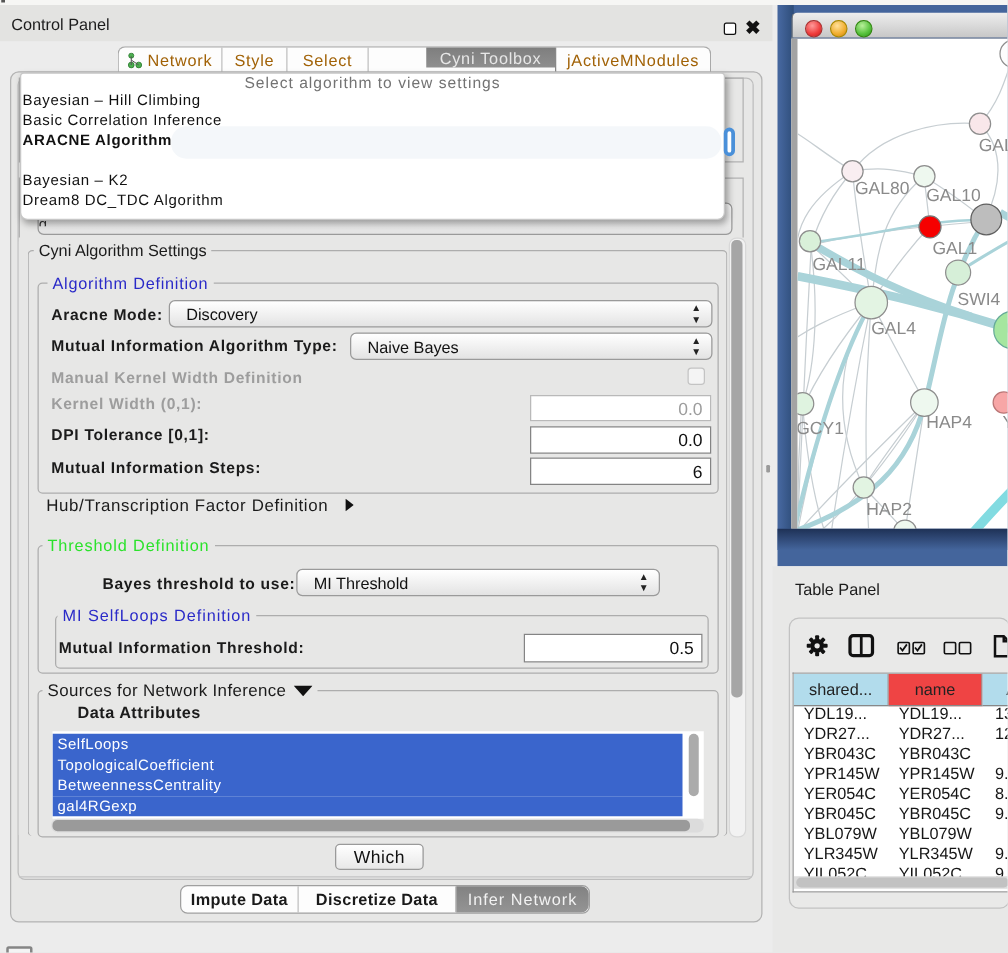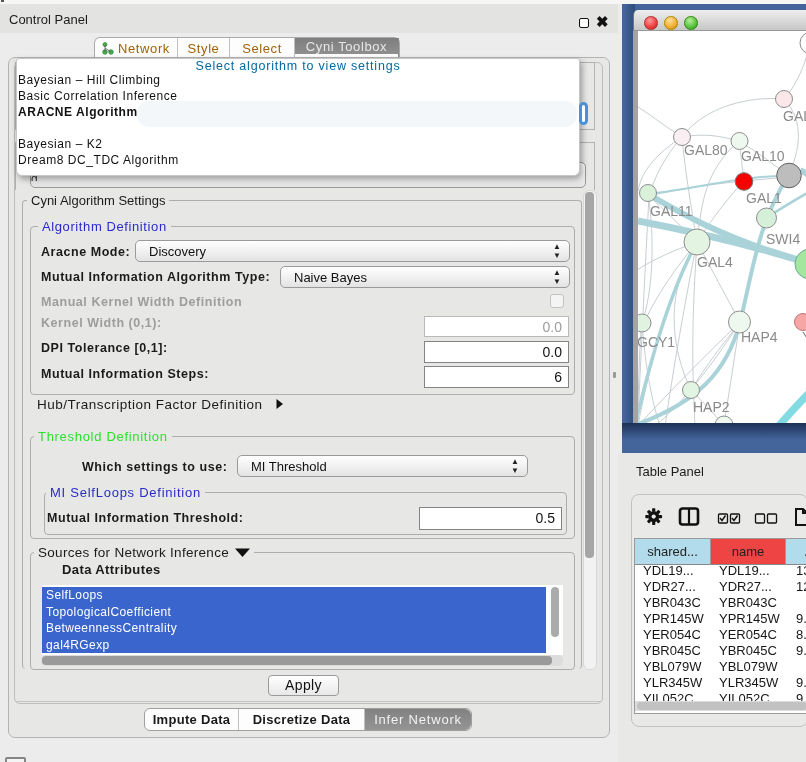--- a/index.html
+++ b/index.html
@@ -6,39 +6,39 @@
   .abs{position:absolute;}
   
   #cp-title{left:0;top:4;width:618px;height:29px;background:#e3e3e1;}
   #cp-title .txt{position:absolute;left:9px;top:9px;font-size:13px;line-height:14px;color:#1c1c1c;}
   #float-btn{position:absolute;left:579px;top:14px;width:8px;height:8px;border:1.5px solid #111;border-radius:2px;background:#fff;}
   #close-btn{position:absolute;left:596px;top:9px;font-size:15px;font-weight:bold;color:#111;}
   
   .toptabs{left:94px;top:37px;height:20px;background:#fdfdfd;border:1px solid #a9a9a9;border-bottom:none;border-radius:6px 6px 0 0;display:flex;}
   .ttab{font-size:13px;letter-spacing:0.6px;color:#a16207;border-right:1px solid #c0c0c0;white-space:nowrap;display:flex;align-items:center;justify-content:center;}
   .ttab:last-child{border-right:none;}
-  .ttab.sel{background:linear-gradient(#7e7e7e,#8f8f8f) no-repeat;background-size:100% 16px;color:#e7e7e7;border-right:1px solid #888;align-items:flex-start;padding-top:1px;}
+  .ttab.sel{background:linear-gradient(#7e7e7e,#8f8f8f) no-repeat;background-size:100% 16px;color:#e7e7e7;border-right:1px solid #888;align-items:flex-start;padding-top:1px;margin-left:46px;}
   
   #panel{left:8px;top:57px;width:600px;height:679px;background:#e7e7e6;border:1px solid #b3b3b3;border-radius:7px;}
   #inner{left:14px;top:62px;width:587px;height:640px;border:1px solid #bdbdbd;border-radius:6px;background:#e7e7e6;}
   
   .group{position:absolute;border:1px solid #adadad;border-radius:4px;}
   .gtitle{position:absolute;top:-8px;left:7px;background:#e7e7e6;padding:0 4px;font-size:13px;}
   
   .lbl{position:absolute;font-size:12.5px;letter-spacing:0.55px;font-weight:bold;color:#1b1b1b;white-space:nowrap;line-height:14px;}
   .lbl.dis{color:#9d9d9d;}
   .combo{position:absolute;background:linear-gradient(#ffffff,#e3e3e3);border:1px solid #9a9a9a;border-radius:5px;font-size:13px;color:#111;}
   .combo .ctxt{position:absolute;left:13px;top:3px;}
   .combo .arr{position:absolute;right:8px;top:1px;font-size:8px;color:#222;line-height:9px;text-align:center;}
   .tfield{position:absolute;background:#fff;border:1px solid #848484;font-size:14px;color:#111;text-align:right;}
   .tfield .v{position:absolute;right:6px;top:2px;}
   .tfield.dis{border:1px solid #b9b9b9;color:#9d9d9d;}
   
   #popup{left:16px;top:58px;width:562px;height:116px;background:#fff;border:1px solid #c7c7c7;border-radius:3px 3px 6px 6px;box-shadow:2px 3px 6px rgba(0,0,0,0.35);}
-  #popup .ph{position:absolute;left:0px;width:100%;top:-1px;text-align:center;color:#0369a1;font-size:12.5px;letter-spacing:0.8px;line-height:16px;}
+  #popup .ph{position:absolute;left:0px;width:100%;top:-1px;text-align:center;color:#737373;font-size:12.5px;letter-spacing:0.8px;line-height:16px;}
   #popup .it{position:absolute;left:1px;font-size:12px;letter-spacing:0.55px;color:#111;white-space:nowrap;line-height:16px;}
   
   #attrlist{left:42px;top:585px;width:521px;height:70px;background:#fff;overflow:hidden;padding-top:2px;box-sizing:border-box;}
   .lrow{height:16.6px;background:#3a65cc;color:#fff;font-size:12px;letter-spacing:0.4px;padding-left:4px;line-height:16.6px;width:500px;}
   
   #btabs{left:144px;top:708px;height:21px;background:#fdfdfd;border:1px solid #9f9f9f;border-radius:6px;display:flex;}
   .btab{font-size:13px;letter-spacing:0.3px;font-weight:bold;color:#1a1a1a;border-right:1px solid #c0c0c0;white-space:nowrap;display:flex;align-items:center;justify-content:center;}
   .btab.sel{background:linear-gradient(#828282,#949494);color:#f2f2f2;border-radius:0 6px 6px 0;border-right:none;font-weight:normal;letter-spacing:0.8px;}
   
   #apply{left:268px;top:675px;width:69px;height:19px;background:linear-gradient(#ffffff,#e8e8e8);border:1px solid #9a9a9a;border-radius:4px;text-align:center;font-size:14px;letter-spacing:0.4px;color:#111;line-height:19px;}
@@ -66,20 +66,21 @@
   <div class="abs toptabs">
     <div class="ttab" style="width:82px;"><svg width="12" height="13" viewBox="0 0 12 13" style="margin-right:4px">
         <circle cx="3" cy="2.5" r="2" fill="#4caf50" stroke="#2e7d32" stroke-width="0.7"></circle>
         <circle cx="3" cy="10" r="2.3" fill="#4caf50" stroke="#2e7d32" stroke-width="0.7"></circle>
         <circle cx="9" cy="10" r="2.3" fill="#4caf50" stroke="#2e7d32" stroke-width="0.7"></circle>
         <path d="M3 3 L3 10 M3 6 L9 10" stroke="#555" stroke-width="0.8" fill="none"></path>
       </svg>Network</div>
     <div class="ttab" style="width:51px;">Style</div>
     <div class="ttab" style="width:64px;">Select</div>
     <div class="ttab sel" style="width:103px;">Cyni Toolbox</div>
+    <div class="ttab" style="width:123px;">jActiveMNodules</div>
   </div>
   <div class="abs" id="panel"></div>
   <div class="abs" id="inner"></div>
 
   <div class="abs" style="left:15px;top:62px;width:578px;height:66px;border:1px solid #b2b2b2;"></div>
   <div class="abs" style="left:15px;top:142px;width:578px;height:49px;border:1px solid #b2b2b2;"></div>
   <div class="combo" style="left:30px;top:162px;width:554px;height:24px;"></div>
   <div class="abs" style="left:31px;top:172px;width:6px;height:9px;color:#333;font-size:12px;overflow:hidden;">g</div>
   <div class="abs" style="left:15px;top:194px;width:585px;height:1px;background:#c2c2c2;"></div>
 
@@ -117,21 +118,21 @@
     <span class="v">6</span>
   </div>
 
   <div class="abs" style="left:37px;top:397px;font-size:13.5px;letter-spacing:0.5px;color:#1b1b1b;">Hub/Transcription Factor Definition <svg width="7" height="10" viewBox="0 0 7 10" style="margin-left:9px;">
       <path d="M0.5 0 L7 5 L0.5 10 Z" fill="#111"></path>
     </svg></div>
 
   <div class="group" style="left:30px;top:436px;width:543px;height:101px;">
     <div class="gtitle" style="color:#2be22b;letter-spacing:0.7px;left:3px;">Threshold Definition</div>
   </div>
-  <div class="lbl" style="left:82px;top:460px;">Which settings to use:</div>
+  <div class="lbl" style="left:82px;top:460px;">Bayes threshold to use:</div>
   <div class="combo" style="left:237px;top:455px;width:289px;height:20px;">
     <span class="ctxt">MI Threshold</span>
     <span class="arr">▲<br>▼</span>
   </div>
   <div class="group" style="left:44px;top:492px;width:521px;height:41px;">
     <div class="gtitle" style="color:#2a2ac8;letter-spacing:0.75px;left:1px;">MI SelfLoops Definition</div>
   </div>
   <div class="lbl" style="left:47px;top:511px;">Mutual Information Threshold:</div>
   <div class="tfield" style="left:419px;top:507px;width:141px;height:21px;">
     <span class="v">0.5</span>
@@ -150,21 +151,21 @@
     <div class="lrow">gal4RGexp</div>
   </div>
 
   <div class="sb-thumb" style="left:551px;top:587px;width:8px;height:50px;background:#ababab;"></div>
   <div class="abs" style="left:41px;top:655px;width:522px;height:11px;background:#dcdcdc;border-radius:5px;"></div>
   <div class="sb-thumb" style="left:42px;top:656px;width:510px;height:9px;background:#9a9a9a;"></div>
 
   <div class="abs" style="left:583px;top:190px;width:12px;height:478px;background:#f2f2f2;border:1px solid #d8d8d8;border-radius:6px;"></div>
   <div class="sb-thumb" style="left:585px;top:192px;width:9px;height:366px;background:#a6a6a6;"></div>
 
-  <div class="abs" id="apply">Apply</div>
+  <div class="abs" id="apply">Which</div>
   <div class="abs" style="left:15px;top:701px;width:586px;height:1px;background:#c4c4c4;"></div>
 
   <div class="abs" id="btabs">
     <div class="btab" style="width:93px;">Impute Data</div>
     <div class="btab" style="width:125px;">Discretize Data</div>
     <div class="btab sel" style="width:106px;">Infer Network</div>
   </div>
 
   <div class="abs" id="popup">
     <div class="ph">Select algorithm to view settings</div>

